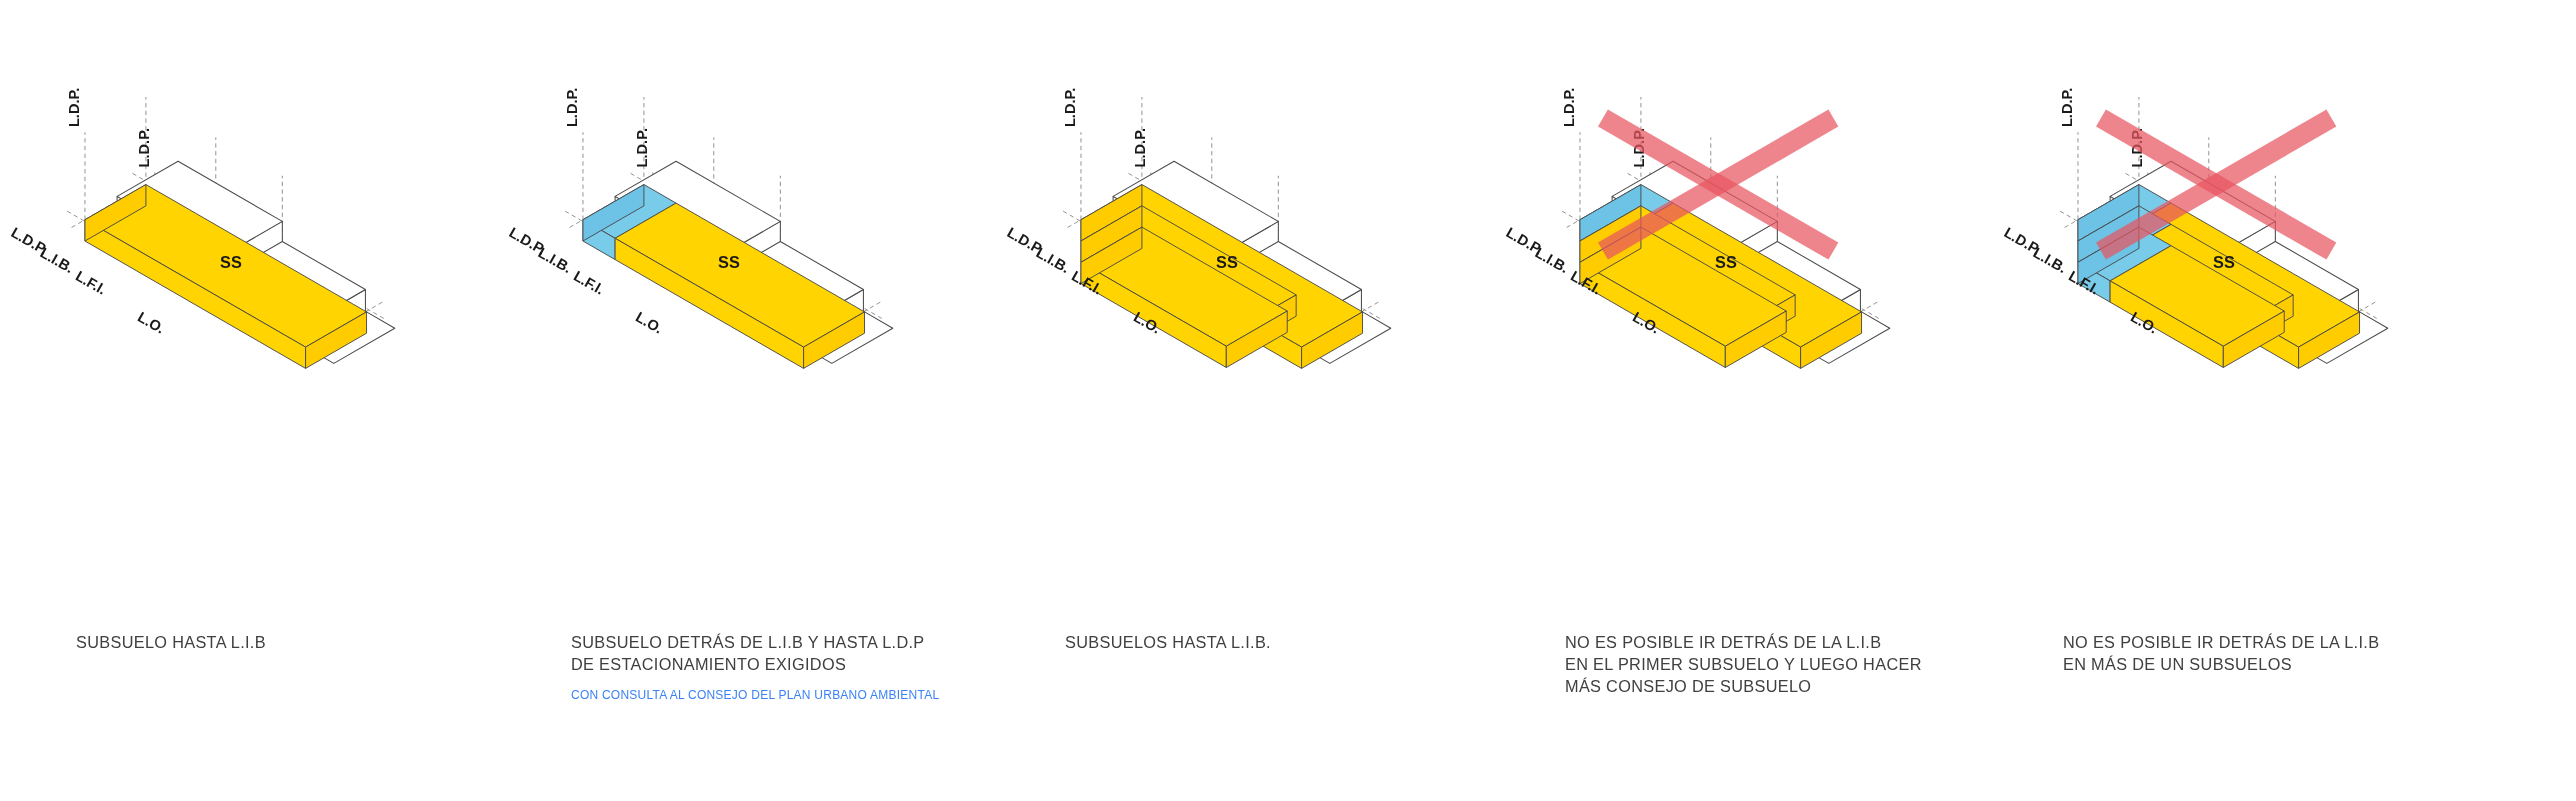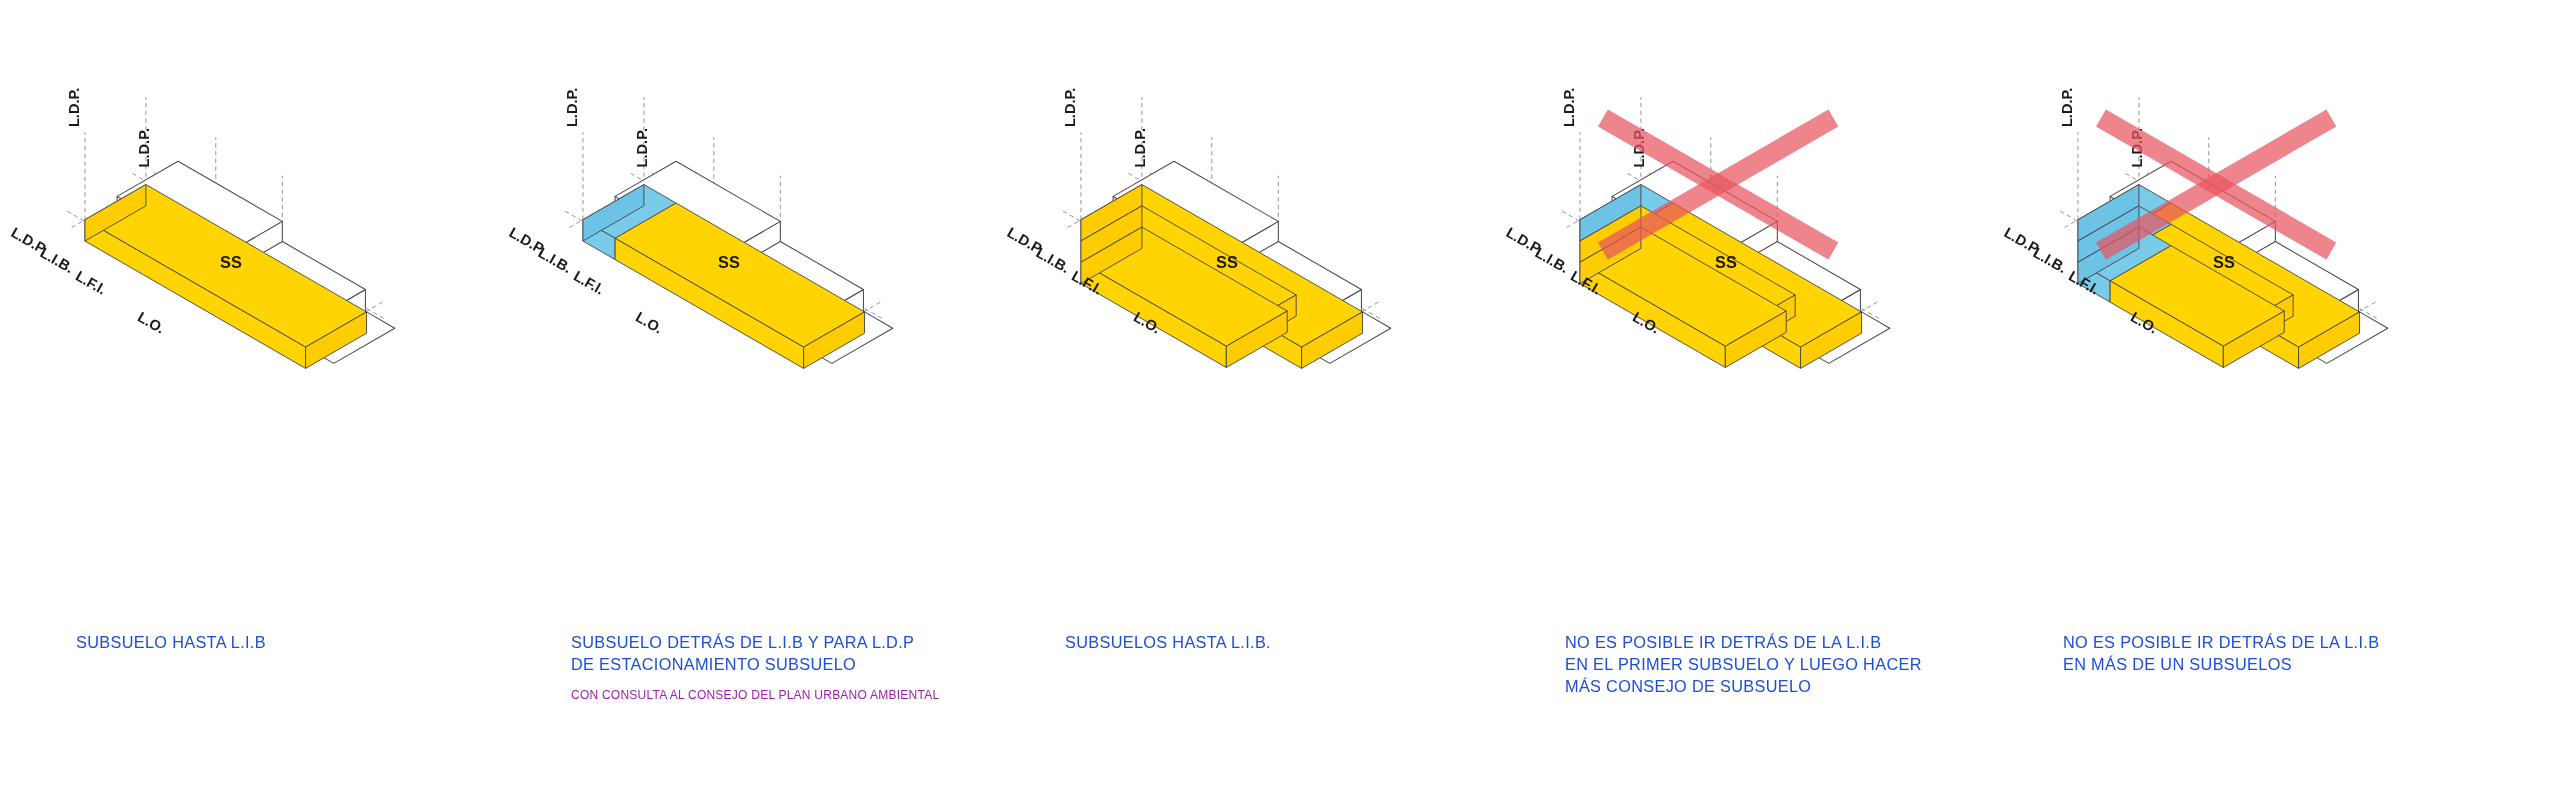--- a/index.html
+++ b/index.html
@@ -1,22 +1,22 @@
 <!DOCTYPE html>
 <html style="font-size:13.7px"><head>
 <meta charset="utf-8">
 <style>
   html,body{margin:0;padding:0;background:#ffffff;}
   body{width:2576px;height:801px;font-family:"Liberation Sans",sans-serif;overflow:hidden;}
   #sheet{position:relative;width:2576px;height:801px;background:#fff;}
   .panel{position:absolute;top:0;height:801px;width:515px;}
   .panel svg{position:absolute;left:0;top:0;width:515px;height:618px;overflow:visible;}
   .caption{position:absolute;left:0;width:498px;}
-  .cap-line{font-size:16.3px;letter-spacing:.02em;color:#1d4ed8;line-height:22px;white-space:nowrap;}
-  .cap-note{font-size:12px;letter-spacing:.02em;color:#a21caf;line-height:19px;margin-top:11px;white-space:nowrap;}
+  .cap-line{font-size:16.3px;letter-spacing:.02em;color:#404040;line-height:22px;white-space:nowrap;}
+  .cap-note{font-size:12px;letter-spacing:.02em;color:#3b82f6;line-height:19px;margin-top:11px;white-space:nowrap;}
 </style>
 </head>
 <body>
 
 <div id="sheet">
     <div class="panel" style="left: 0px;">
       <svg viewBox="0 0 600 720">
         <g>
           <line x1="189.052" y1="204" x2="79.936" y2="267" stroke="#8c8c8c" stroke-width="1.1" stroke-dasharray="5,4"></line>
           <line x1="270.456" y1="251" x2="161.34" y2="314" stroke="#8c8c8c" stroke-width="1.1" stroke-dasharray="5,4"></line>
@@ -105,22 +105,22 @@
           <text x="173.392" y="195" fill="#1a1a1a" font-family="&quot;Liberation Sans&quot;, sans-serif" font-size="17" font-weight="bold" text-anchor="start" transform="rotate(-90,173.392,195)">L.D.P.</text>
           <text x="11.511200000000002" y="274.4" fill="#1a1a1a" font-family="&quot;Liberation Sans&quot;, sans-serif" font-size="17" font-weight="bold" text-anchor="start" transform="rotate(30,11.511200000000002,274.4)">L.D.P.</text>
           <text x="45.49304000000001" y="298.02" fill="#1a1a1a" font-family="&quot;Liberation Sans&quot;, sans-serif" font-size="17" font-weight="bold" text-anchor="start" transform="rotate(30,45.49304000000001,298.02)">L.I.B.</text>
           <text x="86.68" y="325" fill="#1a1a1a" font-family="&quot;Liberation Sans&quot;, sans-serif" font-size="17" font-weight="bold" text-anchor="start" transform="rotate(30,86.68,325)">L.F.I.</text>
           <text x="159.00832000000003" y="372.76" fill="#1a1a1a" font-family="&quot;Liberation Sans&quot;, sans-serif" font-size="17" font-weight="bold" text-anchor="start" transform="rotate(30,159.00832000000003,372.76)">L.O.</text>
           <text x="256.34296" y="312.22" fill="#1a1a1a" font-family="&quot;Liberation Sans&quot;, sans-serif" font-size="19" font-weight="bold" text-anchor="start">SS</text>
         </g>
         <g></g>
       </svg>
       <div class="caption" style="left: 0px; top: 631px; padding-left: 73px;">
-        <div class="cap-line">SUBSUELO DETRÁS DE L.I.B Y PARA L.D.P</div>
-        <div class="cap-line">DE ESTACIONAMIENTO SUBSUELO</div>
+        <div class="cap-line">SUBSUELO DETRÁS DE L.I.B Y HASTA L.D.P</div>
+        <div class="cap-line">DE ESTACIONAMIENTO EXIGIDOS</div>
         <div class="cap-note">CON CONSULTA AL CONSEJO DEL PLAN URBANO AMBIENTAL</div>
       </div>
     </div>
     <div class="panel" style="left: 996px;">
       <svg viewBox="0 0 600 720">
         <g>
           <line x1="189.052" y1="204" x2="79.936" y2="267" stroke="#8c8c8c" stroke-width="1.1" stroke-dasharray="5,4"></line>
           <line x1="270.456" y1="251" x2="161.34" y2="314" stroke="#8c8c8c" stroke-width="1.1" stroke-dasharray="5,4"></line>
           <line x1="347.98032" y1="295.76" x2="238.86432000000002" y2="358.76" stroke="#8c8c8c" stroke-width="1.1" stroke-dasharray="5,4"></line>
           <line x1="445.388" y1="352" x2="336.272" y2="415" stroke="#8c8c8c" stroke-width="1.1" stroke-dasharray="5,4"></line>

